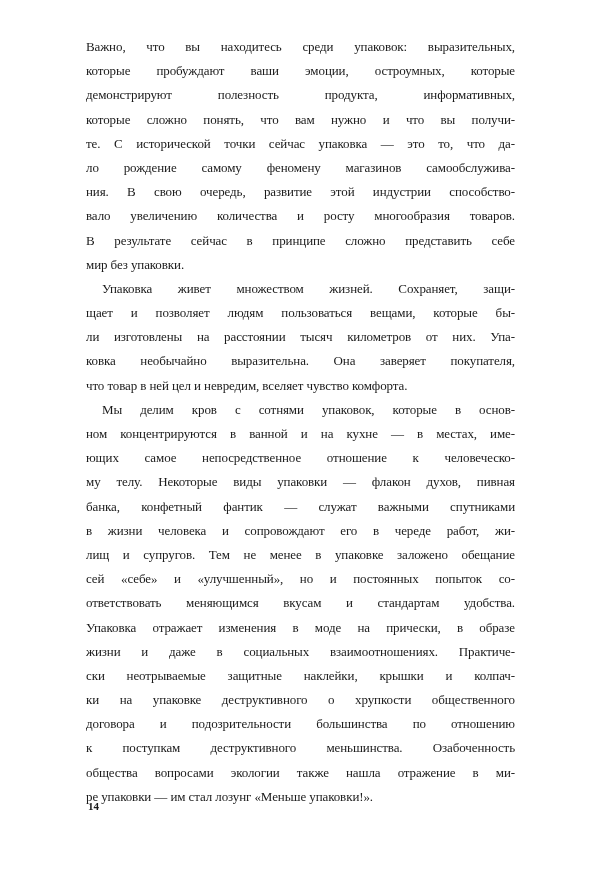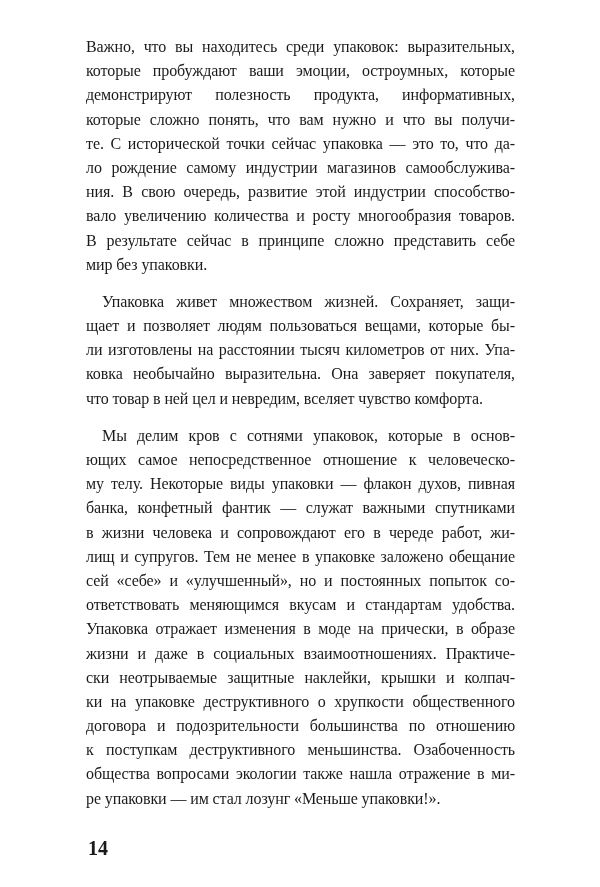--- a/index.html
+++ b/index.html
@@ -18,70 +18,70 @@
     .page {
       position: absolute;
       left: 86px;
       top: 35px;
       width: 429px;
     }
     .line {
       display: block;
       height: 24.2px;
       line-height: 24.2px;
-      font-size: 16px;
+      font-size: 13px;
       white-space: nowrap;
       text-align: justify;
       text-align-last: justify;
       letter-spacing: -0.1px;
     }
     .line.last {
       text-align-last: left;
     }
     .line.indent {
       padding-left: 16px;
-      margin-top: 13px;
     }
     .page-number {
       position: absolute;
       left: 88px;
-      top: 839px;
-      font-size: 20px;
+      top: 797px;
+      font-size: 11px;
       font-weight: bold;
       line-height: 18px;
     }
   </style>
 </head>
 <body>
 
 <div class="page">
 
   <div>
     <span class="line">Важно, что вы находитесь среди упаковок: выразительных,</span>
     <span class="line">которые пробуждают ваши эмоции, остроумных, которые</span>
     <span class="line">демонстрируют полезность продукта, информативных,</span>
     <span class="line">которые сложно понять, что вам нужно и что вы получи-</span>
     <span class="line">те. С исторической точки сейчас упаковка — это то, что да-</span>
-    <span class="line">ло рождение самому индустрии магазинов самообслужива-</span>
+    <span class="line">ло рождение самому феномену магазинов самообслужива-</span>
     <span class="line">ния. В свою очередь, развитие этой индустрии способство-</span>
     <span class="line">вало увеличению количества и росту многообразия товаров.</span>
     <span class="line">В результате сейчас в принципе сложно представить себе</span>
     <span class="line last">мир без упаковки.</span>
   </div>
 
   <div>
     <span class="line indent">Упаковка живет множеством жизней. Сохраняет, защи-</span>
     <span class="line">щает и позволяет людям пользоваться вещами, которые бы-</span>
     <span class="line">ли изготовлены на расстоянии тысяч километров от них. Упа-</span>
     <span class="line">ковка необычайно выразительна. Она заверяет покупателя,</span>
     <span class="line last">что товар в ней цел и невредим, вселяет чувство комфорта.</span>
   </div>
 
   <div>
     <span class="line indent">Мы делим кров с сотнями упаковок, которые в основ-</span>
+    <span class="line">ном концентрируются в ванной и на кухне — в местах, име-</span>
     <span class="line">ющих самое непосредственное отношение к человеческо-</span>
     <span class="line">му телу. Некоторые виды упаковки — флакон духов, пивная</span>
     <span class="line">банка, конфетный фантик — служат важными спутниками</span>
     <span class="line">в жизни человека и сопровождают его в череде работ, жи-</span>
     <span class="line">лищ и супругов. Тем не менее в упаковке заложено обещание</span>
     <span class="line">сей «себе» и «улучшенный», но и постоянных попыток со-</span>
     <span class="line">ответствовать меняющимся вкусам и стандартам удобства.</span>
     <span class="line">Упаковка отражает изменения в моде на прически, в образе</span>
     <span class="line">жизни и даже в социальных взаимоотношениях. Практиче-</span>
     <span class="line">ски неотрываемые защитные наклейки, крышки и колпач-</span>

